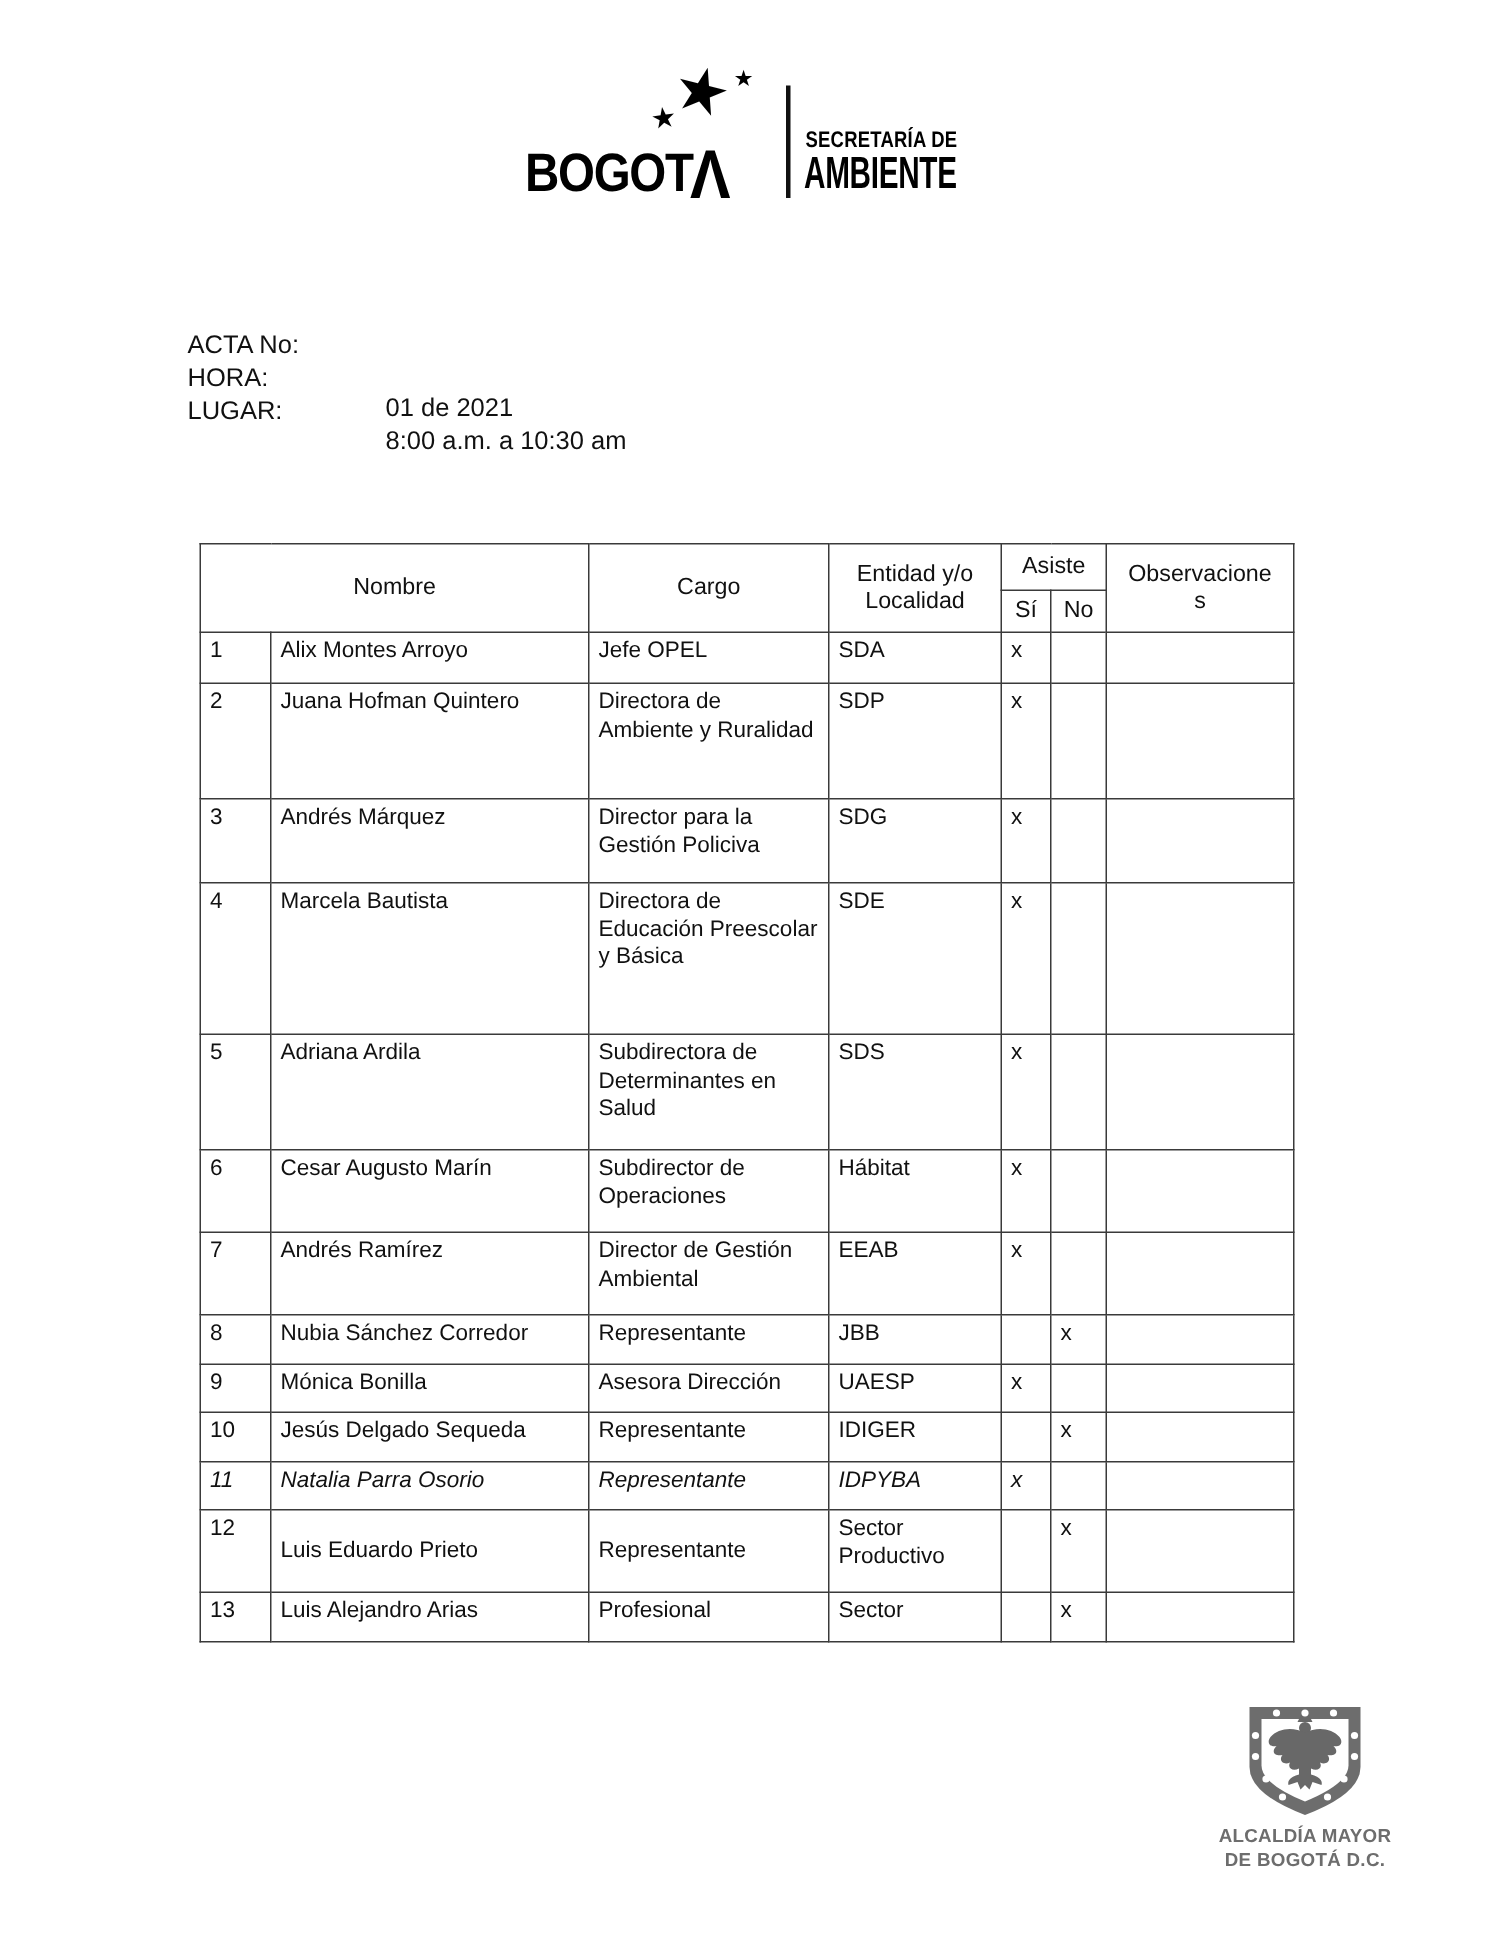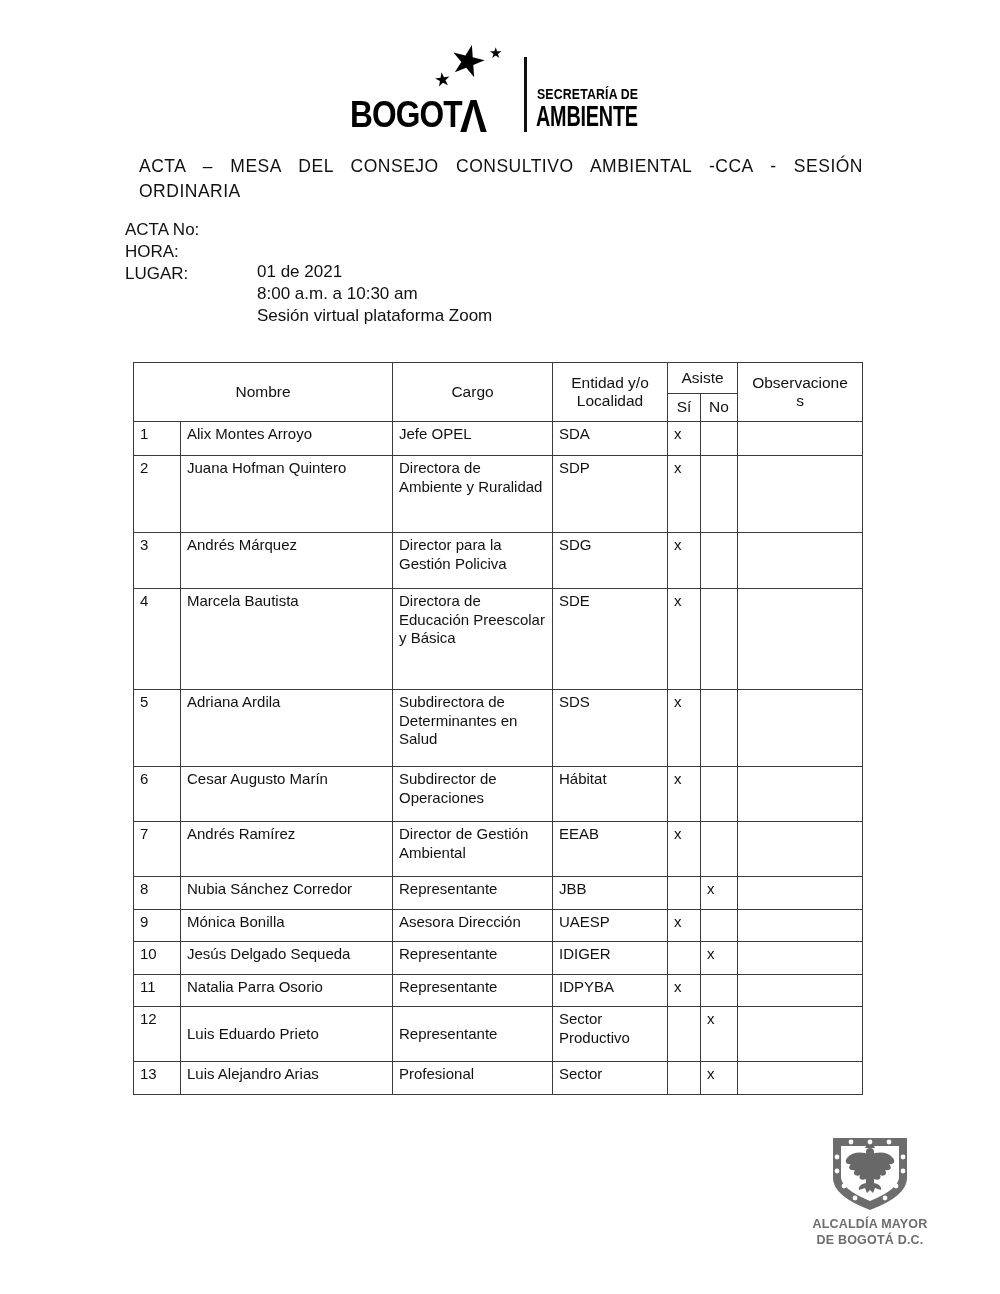--- a/index.html
+++ b/index.html
@@ -70,21 +70,21 @@
   tbody tr:nth-child(1){height:34px;}
   tbody tr:nth-child(2){height:77px;}
   tbody tr:nth-child(3){height:56px;}
   tbody tr:nth-child(4){height:101px;}
   tbody tr:nth-child(5){height:77px;}
   tbody tr:nth-child(6){height:55px;}
   tbody tr:nth-child(7){height:55px;}
   tbody tr:nth-child(8){height:33px;}
   tbody tr:nth-child(9){height:32px;}
   tbody tr:nth-child(10){height:33px;}
-  tbody tr:nth-child(11){height:32px;}
+  tbody tr:nth-child(11){height:32px;font-style:italic;}
   tbody tr:nth-child(12){height:55px;margin-left:45px;}
   tbody tr:nth-child(13){height:33px;}
   tbody tr:nth-child(12) .col-nombre,
   tbody tr:nth-child(12) .col-cargo{vertical-align:middle;}
   
   .footer-block{position:absolute;left:162px;top:1121px;font-size:14px;line-height:19px;color:#111;}
   
   .seal-block{position:absolute;left:808px;top:1136px;width:124px;text-align:center;}
   .seal-svg{display:block;margin:0 auto;}
   .seal-caption{margin-top:4px;font-size:12.5px;line-height:16px;font-weight:bold;color:#6d6d6d;letter-spacing:0.2px;}
@@ -97,37 +97,32 @@
   <div class="logo-block">
     <span class="star star-big">★</span>
     <span class="star star-small">★</span>
     <span class="star star-tiny">★</span>
     <div class="bogota-word"><span>BOGOT</span><span class="bogota-lambda">Λ</span></div>
     <div class="logo-divider"></div>
     <div class="org-line1">SECRETARÍA DE</div>
     <div class="org-line2">AMBIENTE</div>
   </div>
 
-  <div class="doc-title">
-    <div class="title-line1">ACTA – MESA DEL CONSEJO CONSULTIVO AMBIENTAL -CCA - SESIÓN</div>
-    <div class="title-line2">ORDINARIA</div>
-  </div>
 
   <div class="meta-block">
     <div class="meta-row">
       <span class="meta-label">ACTA No:</span>
       <span class="meta-value">01 de 2021</span>
     </div>
     <div class="meta-row">
       <span class="meta-label">HORA:</span>
       <span class="meta-value">8:00 a.m. a 10:30 am</span>
     </div>
     <div class="meta-row">
       <span class="meta-label">LUGAR:</span>
-      <span class="meta-value">Sesión virtual plataforma Zoom</span>
     </div>
   </div>
 
 
   <table class="members-table">
     <colgroup>
       <col style="width:47px">
         <col style="width:212px">
         <col style="width:160px">
       <col style="width:115px">

